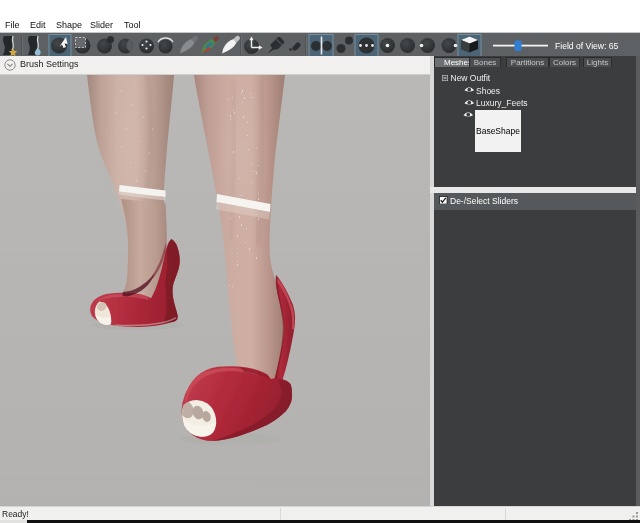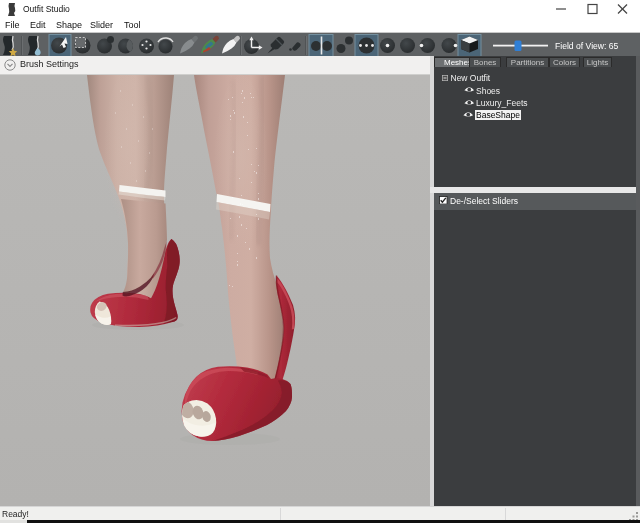--- a/index.html
+++ b/index.html
@@ -23,32 +23,20 @@
 #panelrest{top:154px;left:0;width:202px;height:296px;background:#3b3d3f;}
 #rightedge{top:56px;left:636px;width:4px;height:450px;background:#595b5d;}
 #statusbar{top:506px;left:0;width:640px;height:14px;background:#f0f0ee;border-top:1px solid #d6d6d6;font-size:8.5px;color:#222;}
 #bottomstrip{top:520px;left:0;width:640px;height:3px;background:#101010;}
 #bottomlight{top:520px;left:0;width:27px;height:3px;background:#e2e2e0;}
 .sep-v{position:absolute;top:1px;width:1px;height:12px;background:#d8d8d8;}
 </style>
 </head>
 <body>
 <div id="win">
-  <div id="titlebar" class="abs">
-    <svg class="abs" style="left:7px;top:3px" width="12" height="13" viewBox="0 0 12 13">
-      <path d="M2 0 L8 0 Q7 3 8 5 Q9 8 7 10 L8 13 L1 13 Q3 9 2 6 Q1 3 2 0 Z" fill="#3a3a3a"></path>
-    </svg>
-    <div id="title-text" class="abs">Outfit Studio</div>
-    <svg class="abs" style="left:552px;top:3px" width="85" height="12" viewBox="0 0 85 12">
-      <line x1="4" y1="6" x2="14" y2="6" stroke="#444" stroke-width="1.2"></line>
-      <rect x="36" y="1.5" width="9" height="9" fill="none" stroke="#444" stroke-width="1.2"></rect>
-      <line x1="66" y1="1.5" x2="75" y2="10.5" stroke="#444" stroke-width="1.2"></line>
-      <line x1="75" y1="1.5" x2="66" y2="10.5" stroke="#444" stroke-width="1.2"></line>
-    </svg>
-  </div>
   <div id="menubar" class="abs">
     <span class="menu-item" style="left:5px">File</span>
     <span class="menu-item" style="left:30px">Edit</span>
     <span class="menu-item" style="left:56px">Shape</span>
     <span class="menu-item" style="left:90px">Slider</span>
     <span class="menu-item" style="left:124px">Tool</span>
   </div>
   <div id="toolbar" class="abs">
       <svg class="abs" style="left:0;top:1px" width="640" height="23" viewBox="0 0 640 23">
 <defs>
@@ -348,21 +336,21 @@
       <span class="abs" style="left:42px;top:18.5px">Shoes</span>
       <svg class="abs" style="left:30px;top:31.5px" width="10.5" height="7.5" viewBox="0 0 13 9">
           <path d="M0.5 5 Q6.5 -2.5 12.5 5 Q6.5 8.5 0.5 5 Z" fill="#f5f5f5"></path>
           <circle cx="6.5" cy="4.2" r="2.3" fill="#3b3d3f"></circle>
         </svg>
       <span class="abs" style="left:42px;top:31px">Luxury_Feets</span>
       <svg class="abs" style="left:29px;top:44px" width="10.5" height="7.5" viewBox="0 0 13 9">
           <path d="M0.5 5 Q6.5 -2.5 12.5 5 Q6.5 8.5 0.5 5 Z" fill="#f5f5f5"></path>
           <circle cx="6.5" cy="4.2" r="2.3" fill="#3b3d3f"></circle>
         </svg>
-      <span class="abs" style="left:41px;top:42.5px;background:#f2f2f2;color:#000;padding:0 1px;">BaseShape</span>
+      <span class="abs" style="left:41px;top:42.5px;background:#f2f2f2;color:#000;padding:16px 1px;">BaseShape</span>
     </div>
     <div id="splitter" class="abs"></div>
     <div id="selrow" class="abs">
       <svg class="abs" style="left:5px;top:2.5px" width="8.5" height="8.5" viewBox="0 0 10 10">
         <rect x="0.5" y="0.5" width="9" height="9" fill="#fff" stroke="#222"></rect>
         <path d="M2 5 L4 7.2 L8 2.2" fill="none" stroke="#222" stroke-width="1.6"></path>
       </svg>
       <span class="abs" style="left:16px;top:2.5px;font-size:8.5px">De-/Select Sliders</span>
     </div>
     <div id="panelrest" class="abs"></div>

